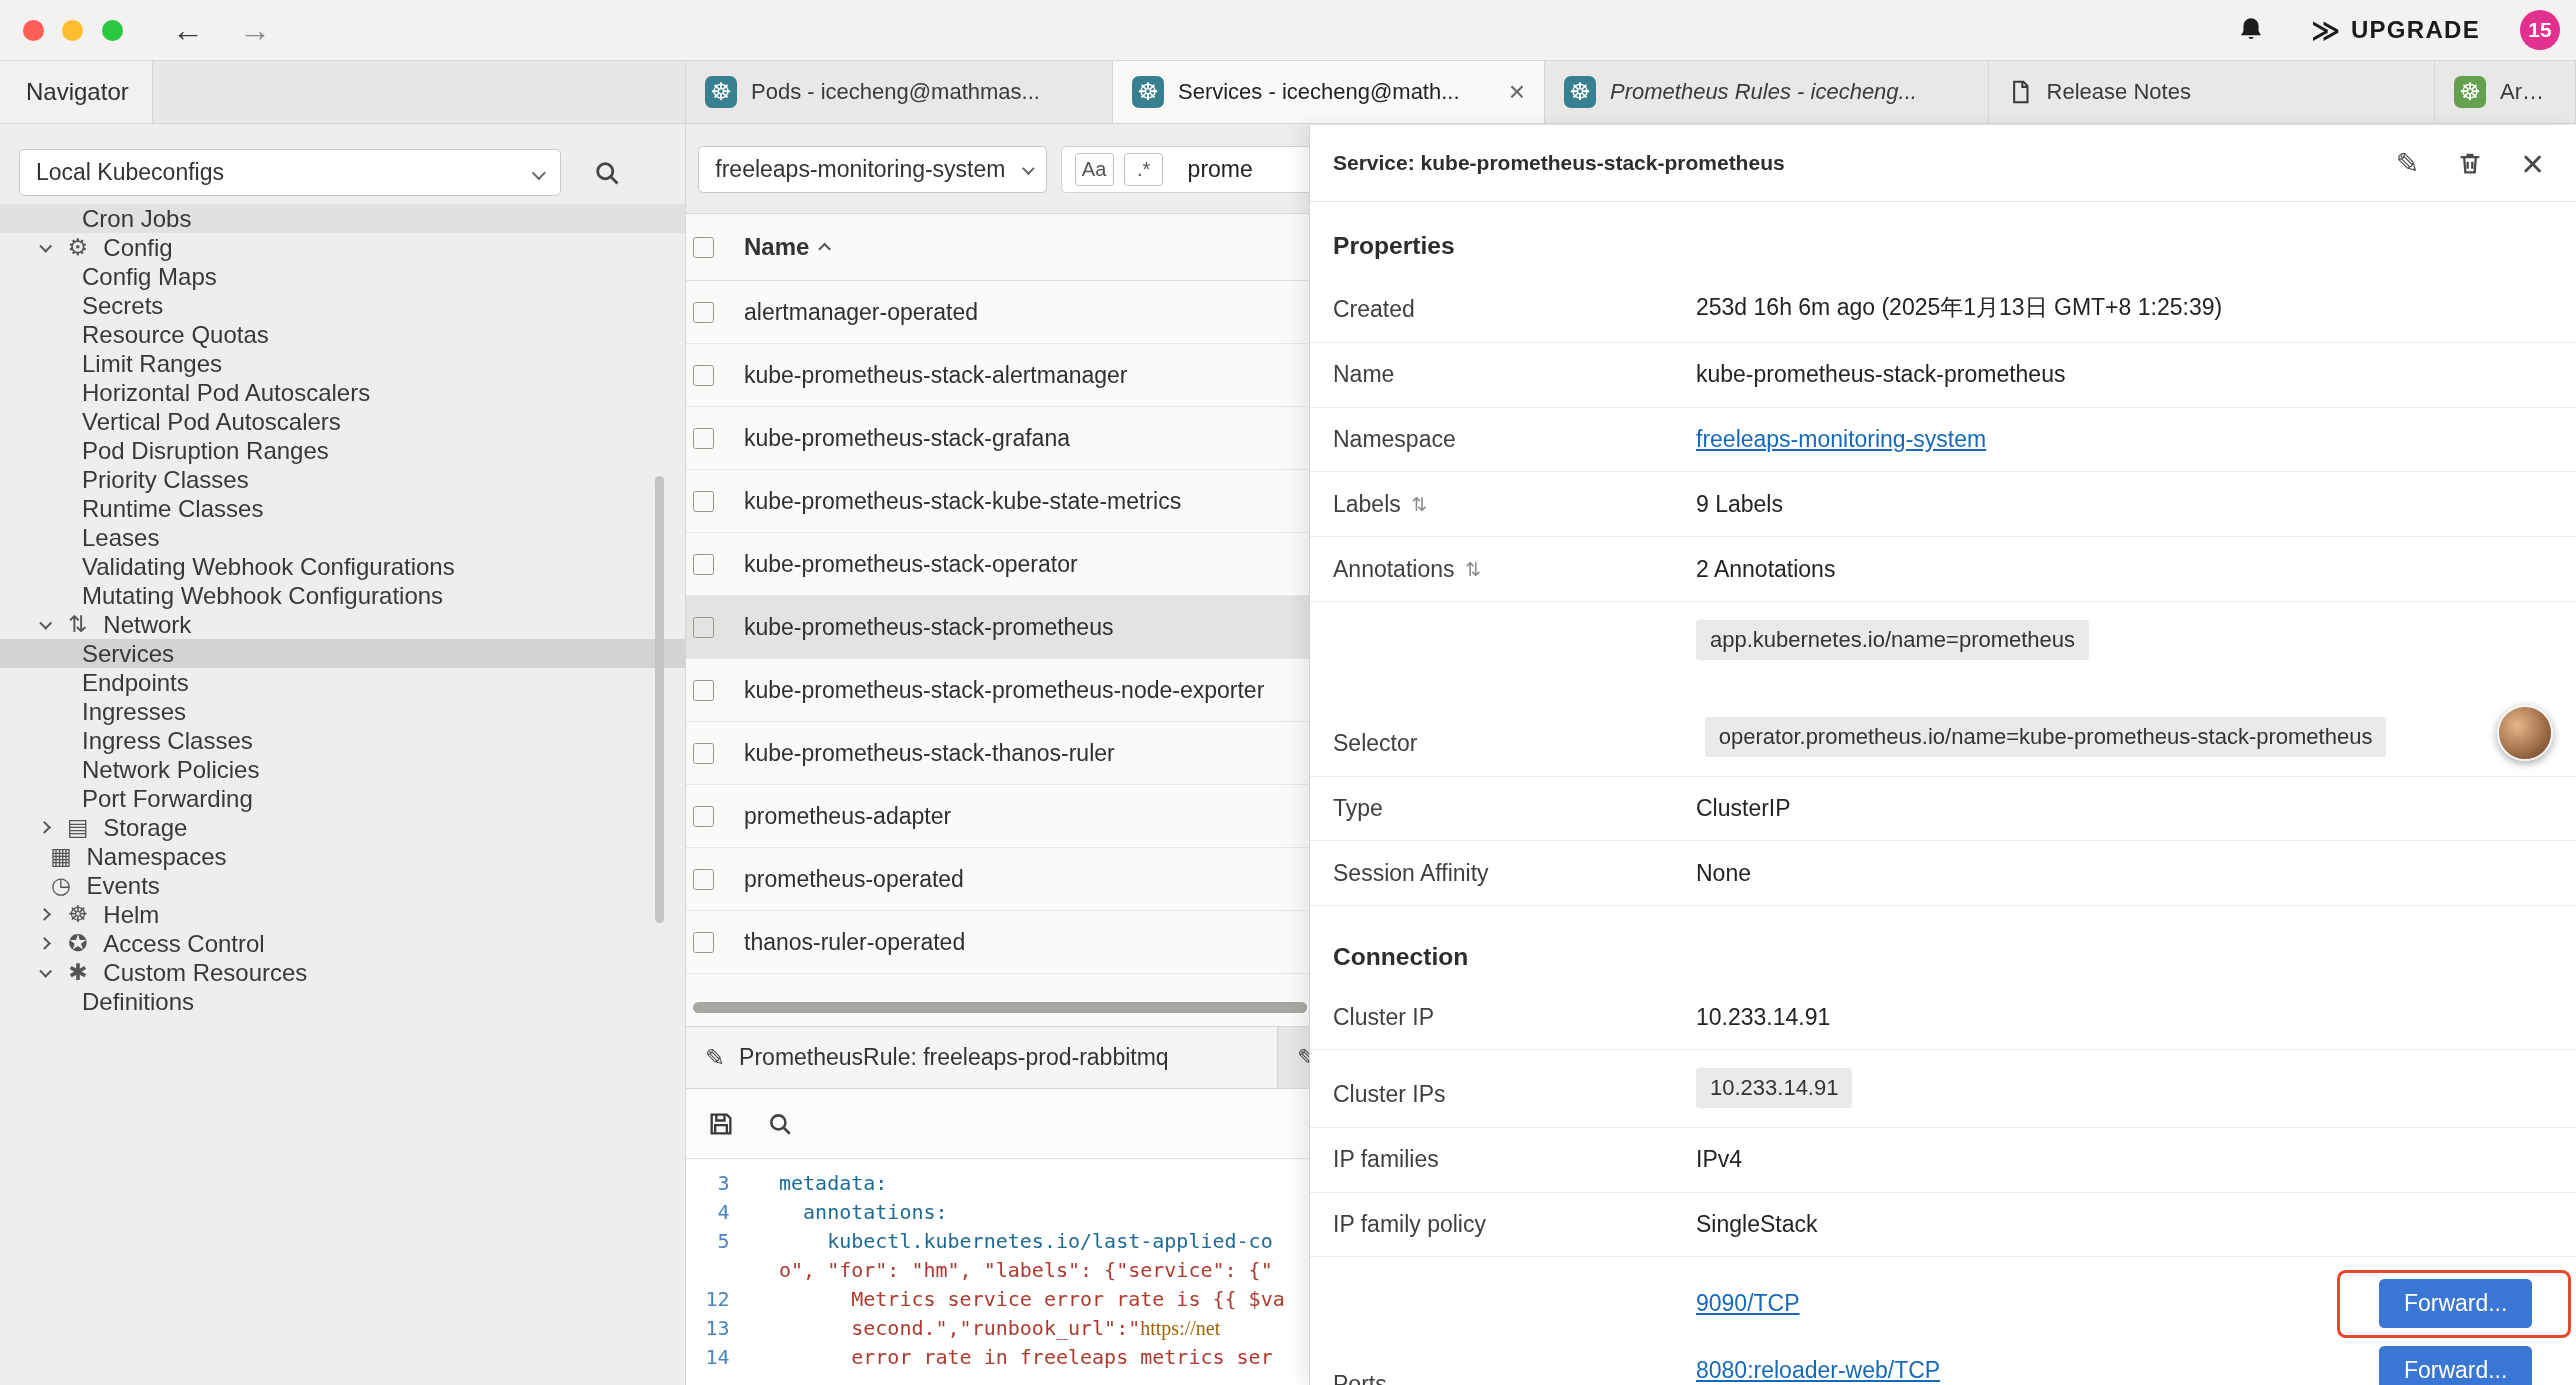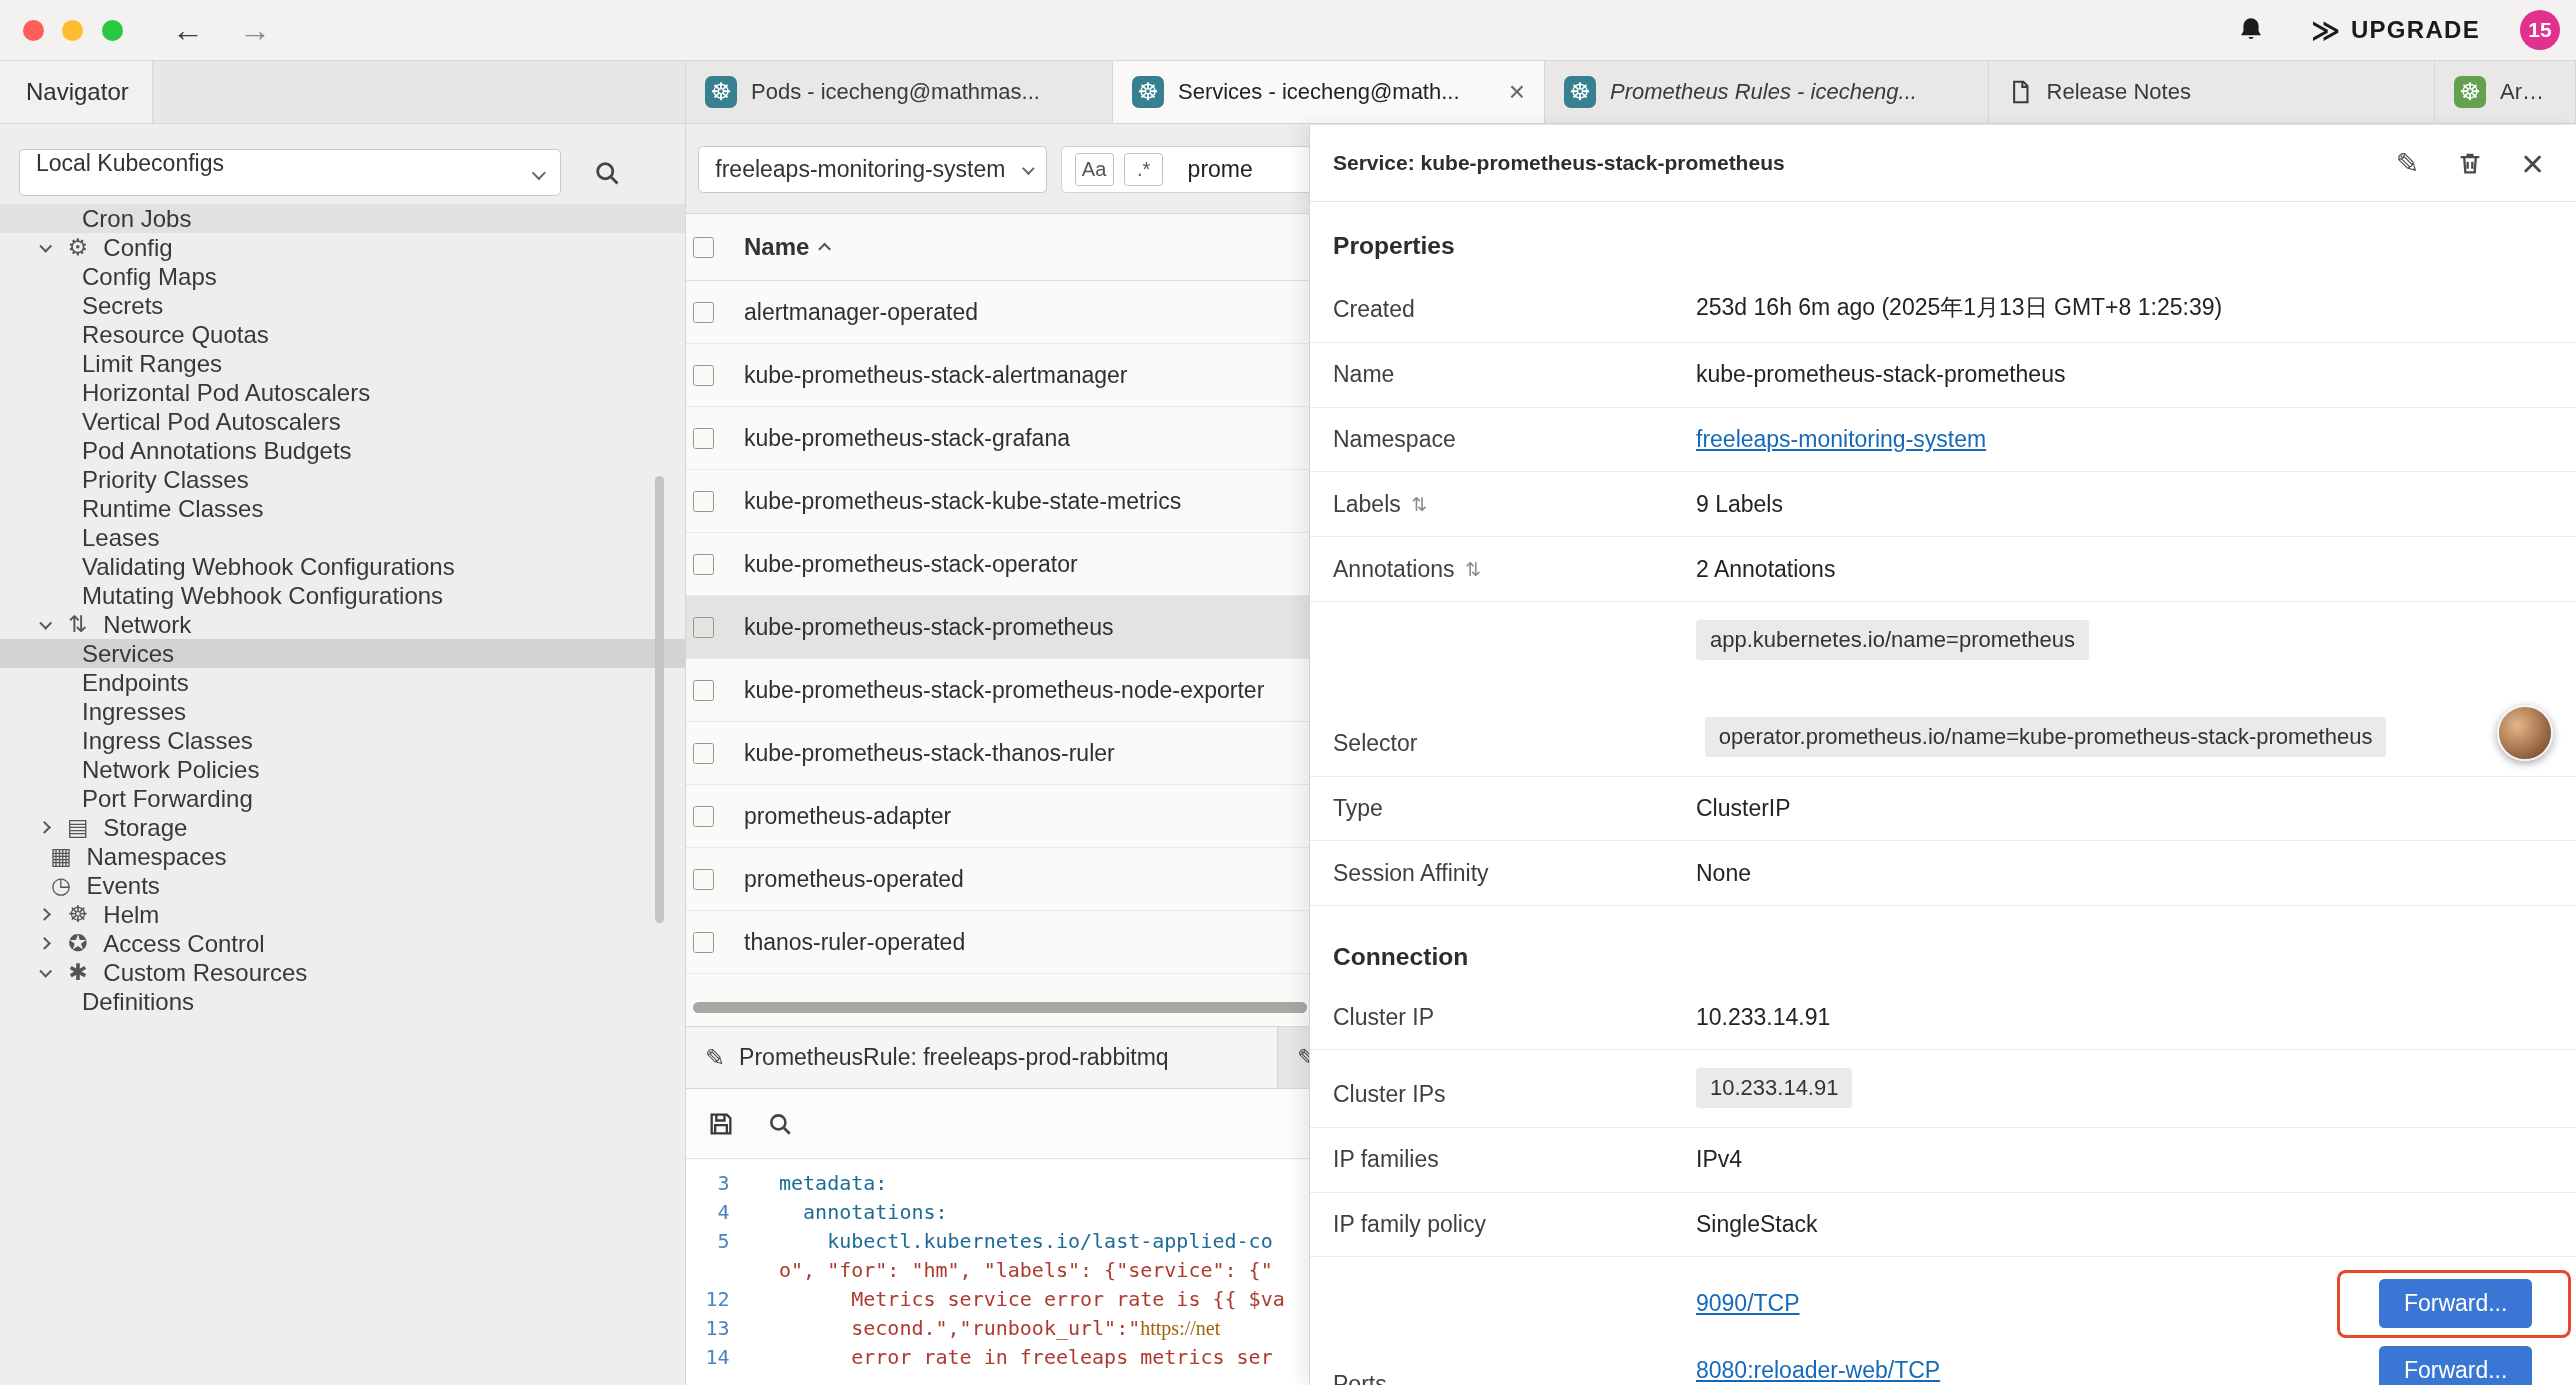--- a/index.html
+++ b/index.html
@@ -43,21 +43,21 @@
     display:flex;align-items:center;justify-content:center;font-size:24px;}
   .tab-k8s-ic.green{background:#63a14e;}
   .tab-close{margin-left:auto;font-size:28px;color:#666;line-height:1;}
   .doc-ic{display:flex;align-items:center;}
 
   
   .sidebar{position:absolute;left:0;top:125px;width:686px;height:1261px;background:#f0eeed;
     border-right:0.9px solid #d8d6d4;z-index:2;overflow:hidden;}
   .kubeconfig-row{display:flex;align-items:center;padding:16px 0 0 19px;height:79px;}
   .kc-select{position:relative;width:542px;height:47px;background:#fff;border:0.9px solid #c9c7c5;
-    border-radius:5.3px;display:flex;padding:0 39px 0 16px;color:#333;}
+    border-radius:5.3px;display:flex;align-items:center;padding:0 39px 0 16px;color:#333;}
   .chevron{display:inline-block;width:9.6px;height:9.6px;border-right:2.6px solid #666;border-bottom:2.6px solid #666;
     transform:rotate(45deg);}
   .kc-select .chevron{position:absolute;right:16px;top:17.5px;}
   .search-ic{margin-left:32px;display:flex;align-items:center;}
   .tree{position:absolute;left:0;top:79px;width:686px;}
   .tree-item{height:29px;display:flex;align-items:center;font-size:24px;color:#383838;white-space:nowrap;overflow:hidden;}
   .tree-item.lv-parent{padding-left:40px;}
   .tree-item.lv-leaf{padding-left:46px;}
   .tree-item.lv-child{padding-left:82px;}
   .tree-item .chev{width:8.8px;height:8.8px;border-right:2.2px solid #5a5a5a;border-bottom:2.2px solid #5a5a5a;
@@ -242,21 +242,21 @@
       <div class="tree-item lv-child">
 
         <span class="tree-label">Horizontal Pod Autoscalers</span>
       </div>
       <div class="tree-item lv-child">
 
         <span class="tree-label">Vertical Pod Autoscalers</span>
       </div>
       <div class="tree-item lv-child">
 
-        <span class="tree-label">Pod Annotations Budgets</span>
+        <span class="tree-label">Pod Disruption Ranges</span>
       </div>
       <div class="tree-item lv-child">
 
         <span class="tree-label">Priority Classes</span>
       </div>
       <div class="tree-item lv-child">
 
         <span class="tree-label">Runtime Classes</span>
       </div>
       <div class="tree-item lv-child">

